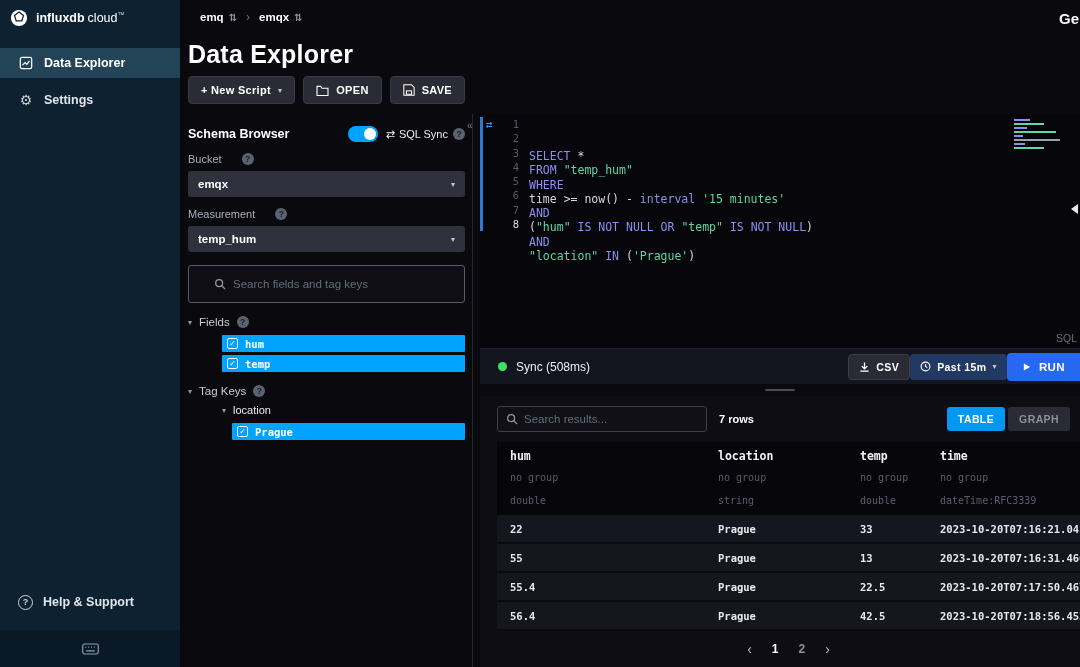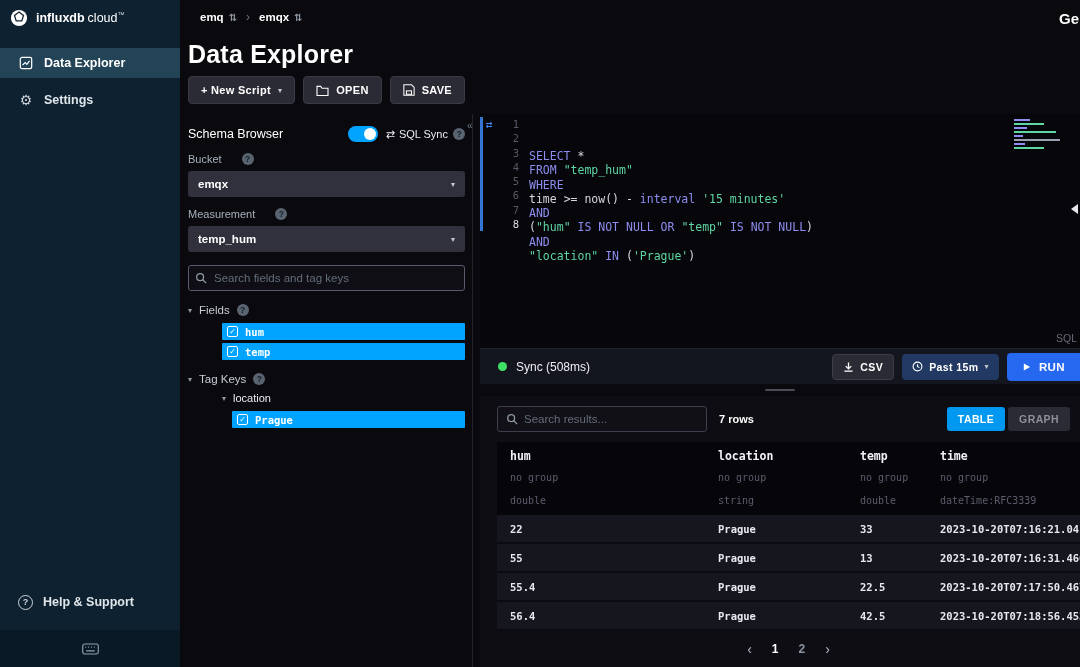--- a/index.html
+++ b/index.html
@@ -44,35 +44,35 @@
             color:#fff; font-size:11px; font-weight:700; letter-spacing:.3px;
             display:inline-flex; align-items:center; gap:7px; padding:0 12px; cursor:pointer;
             font-family:"Liberation Sans","DejaVu Sans",sans-serif; }
   .caret { font-size:8px; color:#c3c8cf; font-family:"DejaVu Sans",sans-serif; }
 
   .content { flex:1; display:flex; min-height:0; }
 
   
   .schema-col { width:285px; flex-shrink:0; padding:12px 0 0 8px; overflow:hidden; }
   .schema-head { display:flex; align-items:center; }
-  .schema-title { color:#fff; font-size:12.5px; font-weight:400; }
+  .schema-title { color:#fff; font-size:12.5px; font-weight:700; }
   .toggle { width:30px; height:16px; border-radius:8px; background:#00a3ff; position:relative;
             margin-left:auto; cursor:pointer; flex-shrink:0; }
   .knob { position:absolute; right:2px; top:2px; width:12px; height:12px; border-radius:50%; background:#fff; }
   .sync-glyph { color:#e8ecf0; font-size:11px; margin-left:8px; font-family:"DejaVu Sans",sans-serif; }
   .sync-label { color:#e8ecf0; font-size:11px; margin:0 5px 0 4px; }
   .q-circle { width:12px; height:12px; border-radius:50%; background:#5a6470; color:#10202c;
               font-size:8.5px; font-weight:800; display:inline-flex; align-items:center;
               justify-content:center; flex-shrink:0; cursor:pointer; }
   .field-label-row { display:flex; align-items:center; gap:20px; color:#a8b0ba; font-size:11px; margin:11px 0 6px; }
   .dropdown { height:26px; background:#31313e; border-radius:3px; display:flex; align-items:center;
               padding:0 10px; color:#fff; font-size:11.5px; font-weight:700; cursor:pointer; }
   .dropdown .caret { margin-left:auto; }
-  .search-box { margin-top:13px; height:26px; border:1px solid #5a5a6c; background:#0e0e14; border-radius:3px;
-                display:flex; align-items:center; gap:7px; padding:0 6px; }
+  .search-box { margin-top:13px; height:38px; border:1px solid #5a5a6c; background:#0e0e14; border-radius:3px;
+                display:flex; align-items:center; gap:7px; padding:0 25px; }
   .search-box input, .results-search input {
       flex:1; background:transparent; border:none; outline:none; color:#dfe3e8;
       font-size:11.5px; font-family:"Liberation Sans","DejaVu Sans",sans-serif; min-width:0; }
   .search-box input::placeholder, .results-search input::placeholder { color:#646d7a; }
   .tree-section { margin-top:13px; margin-bottom:7px; display:flex; align-items:center; gap:7px;
                   color:#c6cdd4; font-size:11.5px; cursor:pointer; }
   .tcaret { font-size:8px; color:#8f98a2; font-family:"DejaVu Sans",sans-serif; }
   .chip-row { height:17px; background:#00a3ff; border-radius:1px; display:flex; align-items:center;
               gap:7px; padding-left:5px; margin:0 0 3px 34px; cursor:pointer; }
   .chip-row.tagv { margin-left:44px; }
@@ -111,21 +111,21 @@
                   border-top:5px solid transparent; border-bottom:5px solid transparent;
                   border-right:7px solid #e8e8ee; cursor:pointer; }
   .lang-badge { position:absolute; right:3px; bottom:4px; color:#6a6a78; font-size:10.5px;
                 font-family:"Liberation Sans","DejaVu Sans",sans-serif; }
 
   
   .statusbar { height:36px; background:#14161f; border-top:1px solid #23232d;
                display:flex; align-items:center; padding-left:18px; }
   .status-dot { width:9px; height:9px; border-radius:50%; background:#3fe066; margin-right:9px; flex-shrink:0; }
   .status-text { font-size:12px; color:#edeef2; }
-  .sb-right { margin-left:auto; display:flex; align-items:center; gap:8px; }
+  .sb-right { margin-left:auto; display:flex; align-items:center; gap:0; }
   .sb-btn { height:26px; border-radius:4px; display:inline-flex; align-items:center; gap:6px;
             padding:0 10px; color:#fff; font-size:10.5px; font-weight:700; letter-spacing:.4px;
             cursor:pointer; border:none; font-family:"Liberation Sans","DejaVu Sans",sans-serif; }
   .csv-btn { background:#2b2b35; border:1px solid #3d3d49; }
   .range-btn { background:#223a63; }
   .run-btn { height:28px; background:#2668f0; padding:0 15px; font-size:11.5px; font-weight:800;
              border-radius:4px 0 0 4px; gap:8px; }
 
   
   .drag-row { height:12px; position:relative; cursor:row-resize; }

